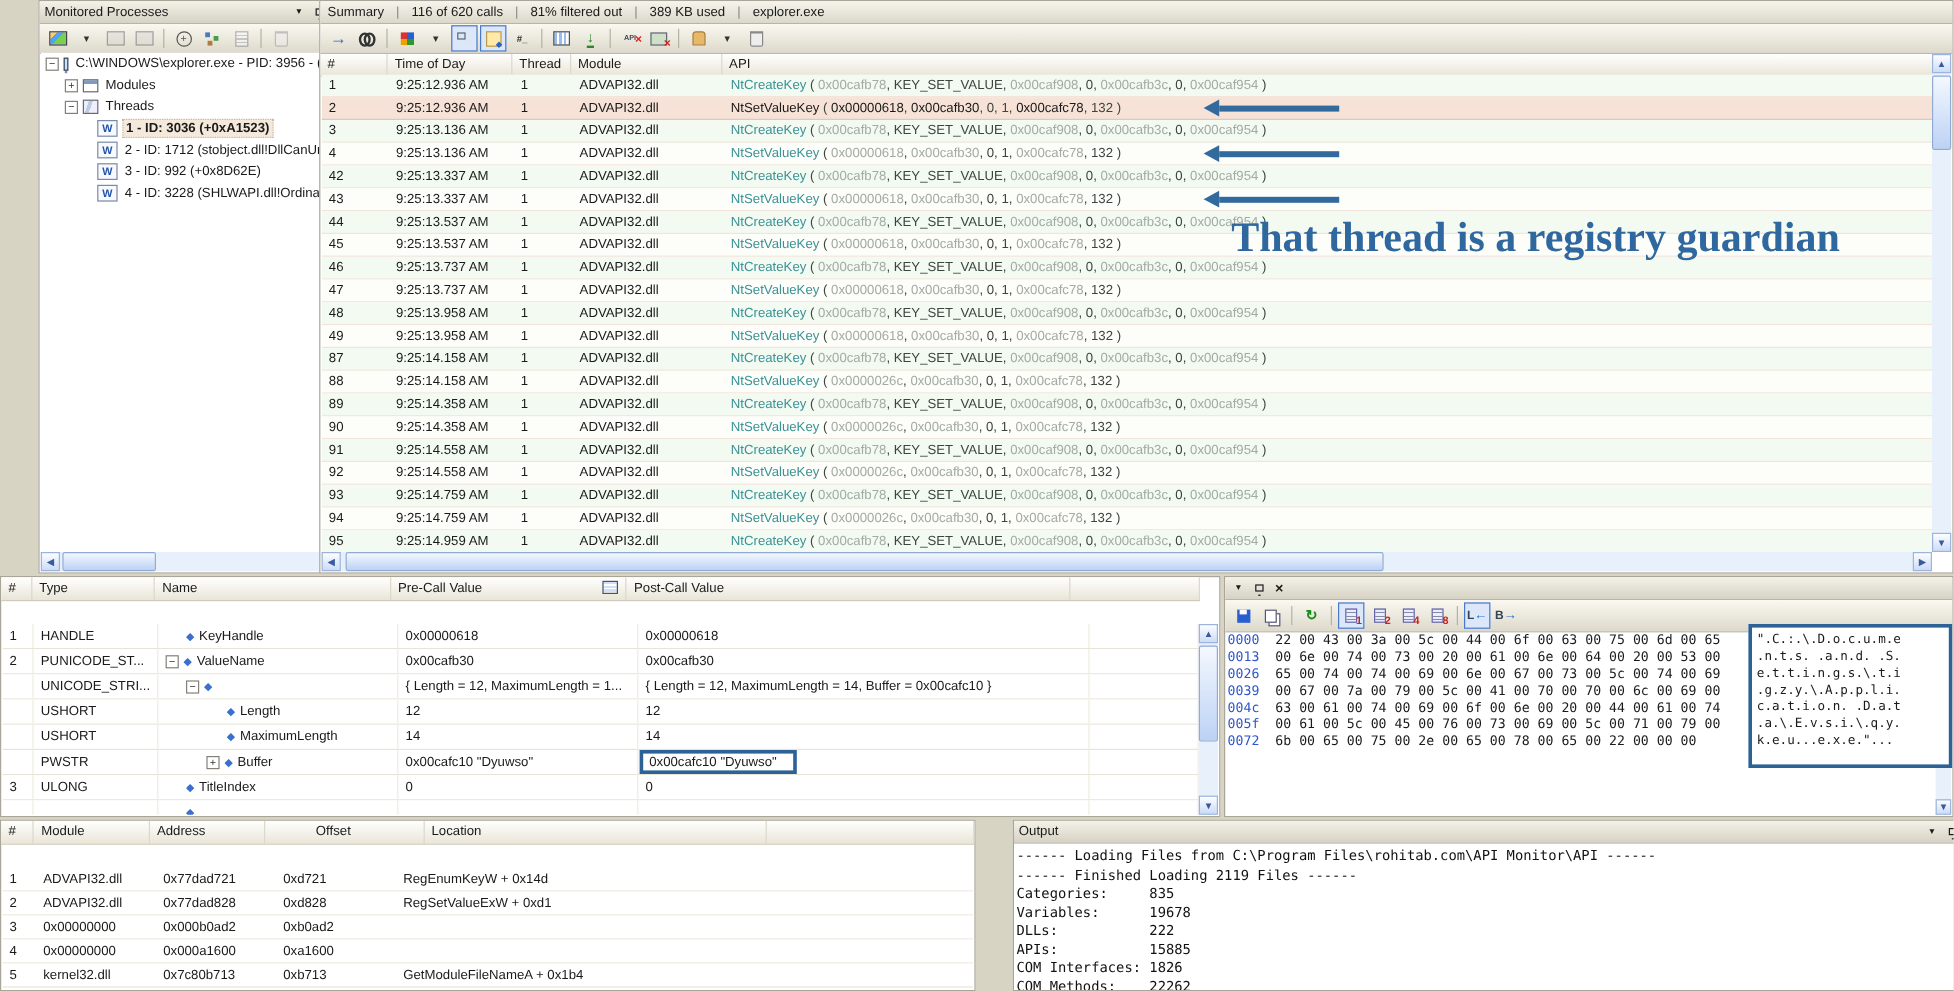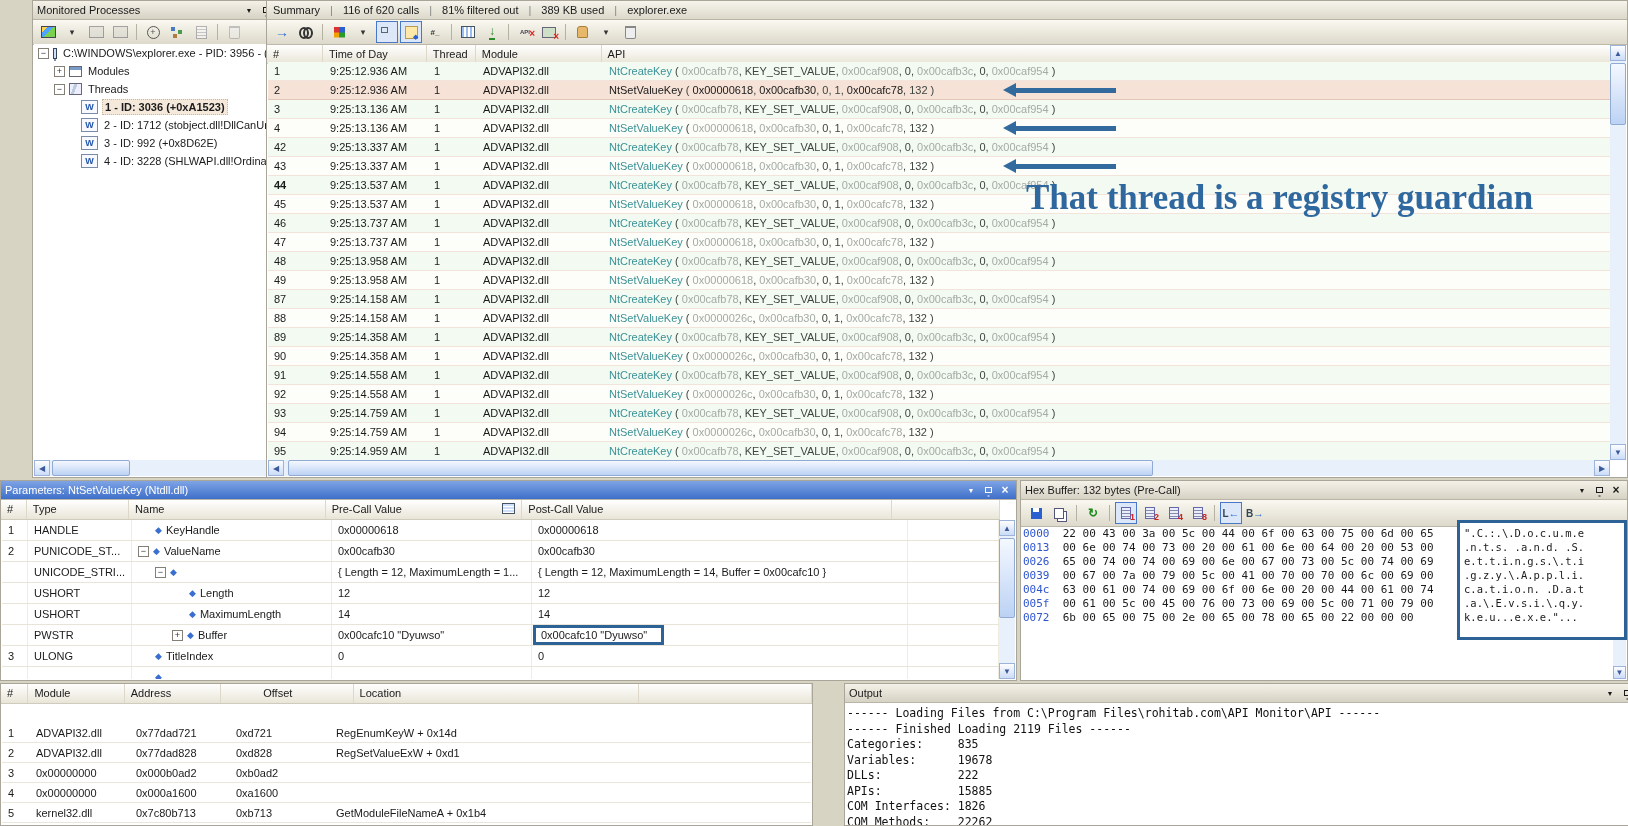--- a/index.html
+++ b/index.html
@@ -335,21 +335,21 @@
           <span class="cc" style="flex: 1 1 0%;"><span class="api-name">NtCreateKey</span><span class="drk"> ( </span><span class="dim">0x00cafb78</span><span class="drk">, </span><span class="drk">KEY_SET_VALUE</span><span class="drk">, </span><span class="dim">0x00caf908</span><span class="drk">, </span><span class="drk">0</span><span class="drk">, </span><span class="dim">0x00cafb3c</span><span class="drk">, </span><span class="drk">0</span><span class="drk">, </span><span class="dim">0x00caf954</span><span class="drk"> )</span></span>
         </div>
         <div class="crow white" style="position: absolute; top: 95px; left: 0px; right: 0px;">
           <span class="cc" style="width: 56px;">43</span>
           <span class="cc" style="width: 104px;">9:25:13.337 AM</span>
           <span class="cc" style="width: 49px;">1</span>
           <span class="cc" style="width: 126px;">ADVAPI32.dll</span>
           <span class="cc" style="flex: 1 1 0%;"><span class="api-name">NtSetValueKey</span><span class="drk"> ( </span><span class="dim">0x00000618</span><span class="drk">, </span><span class="dim">0x00cafb30</span><span class="drk">, </span><span class="drk">0</span><span class="drk">, </span><span class="drk">1</span><span class="drk">, </span><span class="dim">0x00cafc78</span><span class="drk">, </span><span class="drk">132</span><span class="drk"> )</span></span>
         </div>
         <div class="crow mint" style="position: absolute; top: 114px; left: 0px; right: 0px;">
-          <span class="cc" style="width: 56px; font-weight: bold;">44</span>
+          <span class="cc" style="width: 56px;">44</span>
           <span class="cc" style="width: 104px;">9:25:13.537 AM</span>
           <span class="cc" style="width: 49px;">1</span>
           <span class="cc" style="width: 126px;">ADVAPI32.dll</span>
           <span class="cc" style="flex: 1 1 0%;"><span class="api-name">NtCreateKey</span><span class="drk"> ( </span><span class="dim">0x00cafb78</span><span class="drk">, </span><span class="drk">KEY_SET_VALUE</span><span class="drk">, </span><span class="dim">0x00caf908</span><span class="drk">, </span><span class="drk">0</span><span class="drk">, </span><span class="dim">0x00cafb3c</span><span class="drk">, </span><span class="drk">0</span><span class="drk">, </span><span class="dim">0x00caf954</span><span class="drk"> )</span></span>
         </div>
         <div class="crow white" style="position: absolute; top: 133px; left: 0px; right: 0px;">
           <span class="cc" style="width: 56px;">45</span>
           <span class="cc" style="width: 104px;">9:25:13.537 AM</span>
           <span class="cc" style="width: 49px;">1</span>
           <span class="cc" style="width: 126px;">ADVAPI32.dll</span>
@@ -457,28 +457,20 @@
     <div class="hscroll" style="right:17px;">
       <span class="sbtn">◀</span>
       <span class="strack">
           <span class="sthumb" style="left:4px;width:865px;"></span>
         </span>
       <span class="sbtn">▶</span>
     </div>
   </section>
 
   <section class="panel" id="params-panel">
-    <div class="tbar blue">
-      <span class="ttl">Parameters: NtSetValueKey (Ntdll.dll)</span>
-      <span class="tbtns">
-        <span class="tbtn menu"></span>
-        <span class="tbtn pin"></span>
-        <span class="tbtn close"></span>
-      </span>
-    </div>
     <div class="ghead" id="params-head" style="height:20px;margin-right:16px;">
         <span class="gh" style="width: 26px;">#</span>
         <span class="gh" style="width: 104px;">Type</span>
         <span class="gh" style="width: 200px;">Name</span>
         <span class="gh" style="width: 200px;">Pre-Call Value<span class="g g-grid"></span></span>
         <span class="gh" style="width: 376px;">Post-Call Value</span>
         <span class="gh" style="width: 110px;"></span>
       </div>
     <div id="params-rows" style="position:absolute;left:1px;right:17px;top:39px;bottom:1px;overflow:hidden;">
         <div class="prow">
@@ -579,21 +571,20 @@
       <span class="sbtn">▲</span>
       <span class="strack">
           <span class="sthumb" style="top:2px;height:80px;"></span>
         </span>
       <span class="sbtn">▼</span>
     </div>
   </section>
 
   <section class="panel" id="hex-panel">
     <div class="tbar">
-      <span class="ttl">Hex Buffer: 132 bytes (Pre-Call)</span>
       <span class="tbtns">
         <span class="tbtn menu"></span>
         <span class="tbtn pin"></span>
         <span class="tbtn close"></span>
       </span>
     </div>
     <div class="toolbar" id="hex-toolbar" style="height:26px;">
         <span class="tbut">
           <span class="g g-disk"></span>
         </span>

